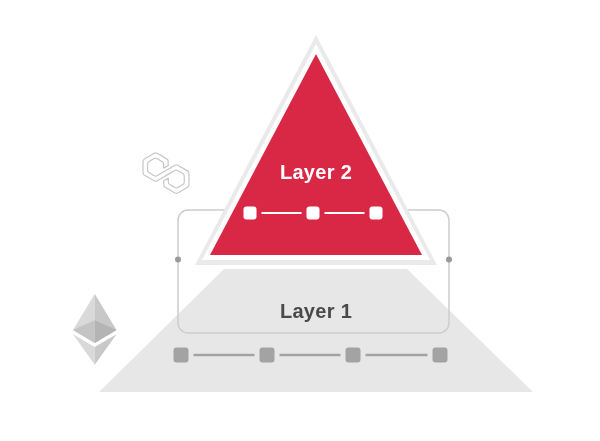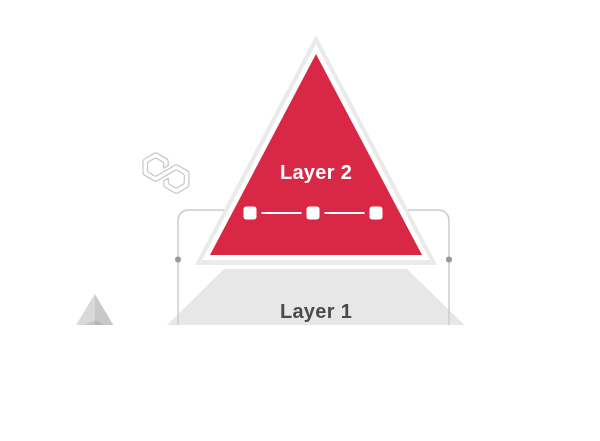--- a/index.html
+++ b/index.html
@@ -4,21 +4,21 @@
 <style>
   html, body {
     margin: 0;
     padding: 0;
     background: #ffffff;
     font-family: "Liberation Sans", "DejaVu Sans", sans-serif;
   }
   .canvas {
     position: relative;
     width: 600px;
-    height: 325px;
+    height: 441px;
     background: #ffffff;
     overflow: hidden;
   }
   svg { display: block; }
   .layer-label {
     font-family: "Liberation Sans", "DejaVu Sans", sans-serif;
     font-size: 20px;
     font-weight: 600;
     text-anchor: middle;
     letter-spacing: 0.3px;

